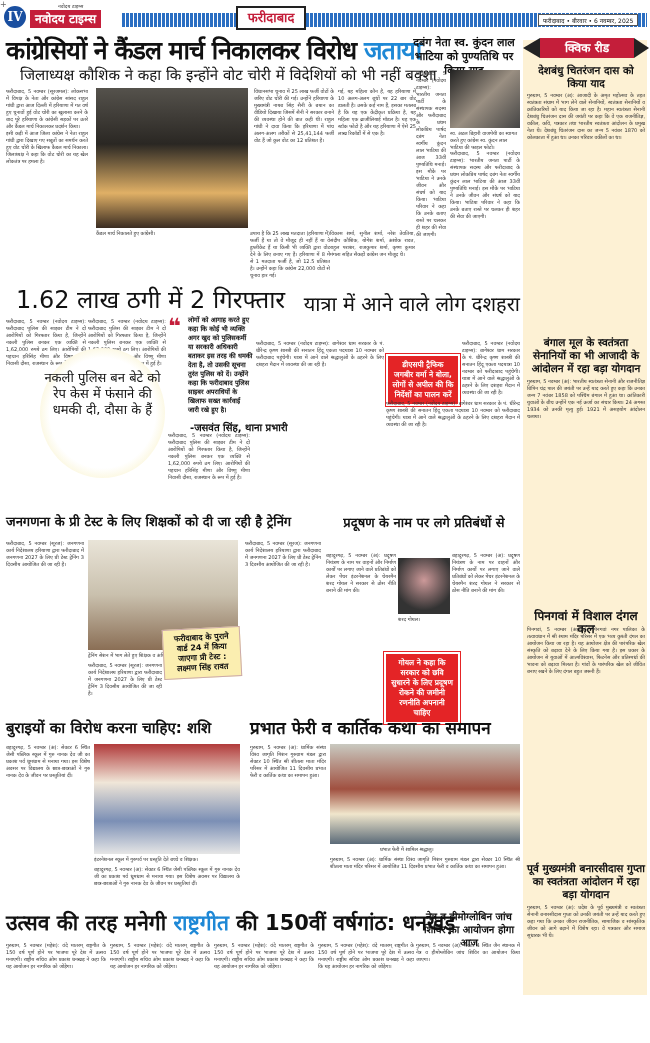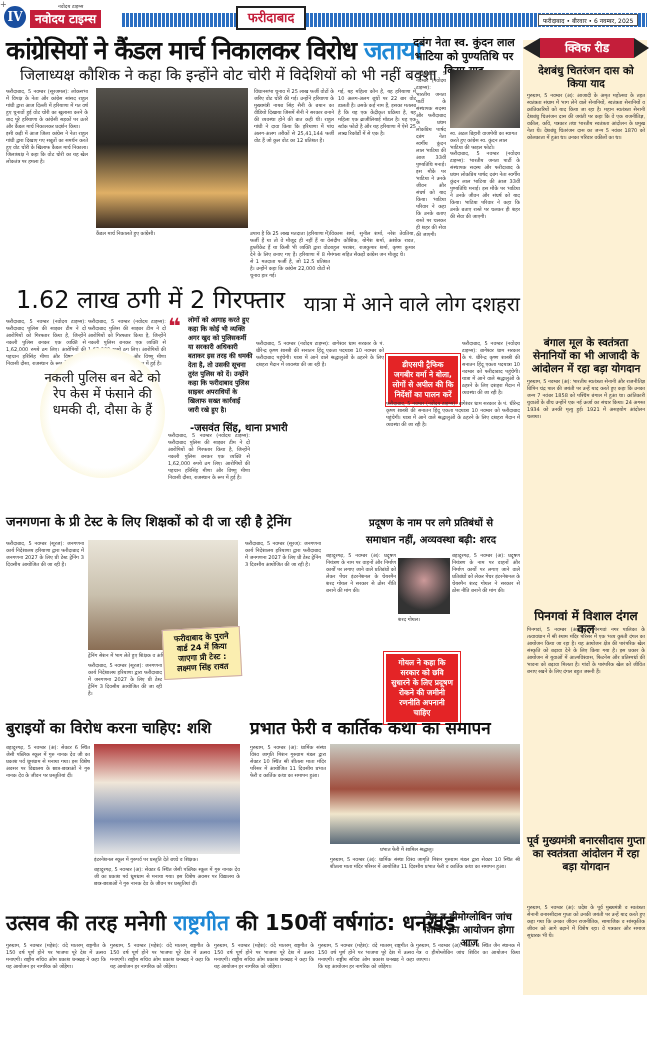--- a/index.html
+++ b/index.html
@@ -93,23 +93,22 @@
 <div class="abs col" style="left:462px;top:340px;width:58px;height:60px">फरीदाबाद, 5 नवम्बर (नवोदय टाइम्स): बागेश्वर धाम सरकार के पं. धीरेन्द्र कृष्ण शास्त्री की सनातन हिंदू एकता पदयात्रा 10 नवम्बर को फरीदाबाद पहुंचेगी। यात्रा में आने वाले श्रद्धालुओं के ठहरने के लिए दशहरा मैदान में व्यवस्था की जा रही है।</div>
 
 <div class="abs h3" style="left:6px;top:512px;font-size:13px">जनगणना के प्री टेस्ट के लिए शिक्षकों को दी जा रही है ट्रेनिंग</div>
 <div class="abs col" style="left:6px;top:540px;width:78px;height:175px">फरीदाबाद, 5 नवम्बर (सूरज): जनगणना कार्य निदेशालय हरियाणा द्वारा फरीदाबाद में जनगणना 2027 के लिए प्री टेस्ट ट्रेनिंग 3 दिवसीय आयोजित की जा रही है।</div>
 <div class="abs photo" style="left:88px;top:540px;width:150px;height:110px;background:linear-gradient(180deg,#e9e4d8 0%,#c9c0ad 50%,#8a6e55 100%)"></div>
 <div class="abs caption" style="left:88px;top:652px;width:150px">ट्रेनिंग सेशन में भाग लेते हुए शिक्षक व अधिकारी।</div>
 <div class="abs col" style="left:88px;top:662px;width:74px;height:55px">फरीदाबाद, 5 नवम्बर (सूरज): जनगणना कार्य निदेशालय हरियाणा द्वारा फरीदाबाद में जनगणना 2027 के लिए प्री टेस्ट ट्रेनिंग 3 दिवसीय आयोजित की जा रही है।</div>
 <div class="abs yellow-box" style="left:163px;top:628px;width:78px">फरीदाबाद के पुराने वार्ड 24 में किया जाएगा प्री टेस्ट : लक्ष्मण सिंह रावत</div>
 <div class="abs col" style="left:245px;top:540px;width:76px;height:175px">फरीदाबाद, 5 नवम्बर (सूरज): जनगणना कार्य निदेशालय हरियाणा द्वारा फरीदाबाद में जनगणना 2027 के लिए प्री टेस्ट ट्रेनिंग 3 दिवसीय आयोजित की जा रही है।</div>
 
-<div class="abs" style="left:333px;top:514px;width:196px;text-align:center;font-size:10px;line-height:17px;font-weight:bold">
+<div class="abs" style="left:326px;top:514px;width:196px;text-align:center;font-size:13px;line-height:17px;font-weight:bold">
   <div>प्रदूषण के नाम पर लगे प्रतिबंधों से</div>
-  <div>समाधान नहीं, अव्यवस्था बढ़ी: शरद</div>
 </div>
 <div class="abs col" style="left:326px;top:552px;width:70px;height:165px">बहादुरगढ़, 5 नवम्बर (अ): प्रदूषण नियंत्रण के नाम पर वाहनों और निर्माण कार्यों पर लगाए जाने वाले प्रतिबंधों को लेकर पेंचर इंटरनेशनल के चेयरमैन शरद गोयल ने सरकार से ठोस नीति बनाने की मांग की।</div>
 <div class="abs photo" style="left:398px;top:558px;width:52px;height:56px;background:radial-gradient(circle at 50% 40%,#c99,#333 70%)"></div>
 <div class="abs caption" style="left:398px;top:616px;width:52px">शरद गोयल।</div>
 <div class="abs red-box" style="left:384px;top:652px;width:76px">गोयल ने कहा कि सरकार को छवि सुधारने के लिए प्रदूषण रोकने की जमीनी रणनीति अपनानी चाहिए</div>
 <div class="abs col" style="left:452px;top:552px;width:68px;height:165px">बहादुरगढ़, 5 नवम्बर (अ): प्रदूषण नियंत्रण के नाम पर वाहनों और निर्माण कार्यों पर लगाए जाने वाले प्रतिबंधों को लेकर पेंचर इंटरनेशनल के चेयरमैन शरद गोयल ने सरकार से ठोस नीति बनाने की मांग की।</div>
 
 <div class="abs h3" style="left:6px;top:718px">बुराइयों का विरोध करना चाहिए: शशि</div>
 <div class="abs col" style="left:6px;top:744px;width:84px;height:150px">बहादुरगढ़, 5 नवम्बर (अ): सेक्टर 6 स्थित जेसी पब्लिक स्कूल में गुरु नानक देव जी का प्रकाश पर्व धूमधाम से मनाया गया। इस विशेष अवसर पर विद्यालय के छात्र-छात्राओं ने गुरु नानक देव के जीवन पर प्रस्तुतियां दीं।</div>
 <div class="abs photo" style="left:94px;top:744px;width:146px;height:110px;background:linear-gradient(180deg,#b13b3b 0%,#f0e6d8 35%,#7b8fb5 70%,#e6e6e6 100%)"></div>
@@ -142,14 +141,14 @@
 
 <div class="abs qr-h" style="left:527px;top:64px;width:118px">देशबंधु चितरंजन दास को किया याद</div>
 <div class="abs col" style="left:527px;top:92px;width:118px;height:240px">गुरुग्राम, 5 नवम्बर (अ): आजादी के अमृत महोत्सव के तहत स्वतंत्रता संग्राम में भाग लेने वाले सेनानियों, स्वतंत्रता सेनानियों व क्रांतिकारियों को याद किया जा रहा है। महान स्वतंत्रता सेनानी देशबंधु चितरंजन दास की जयंती पर कहा कि वे एक राजनीतिज्ञ, वकील, कवि, पत्रकार तथा भारतीय स्वतंत्रता आंदोलन के प्रमुख नेता थे। देशबंधु चितरंजन दास का जन्म 5 नवंबर 1870 को कोलकाता में हुआ था। उनका परिवार वकीलों का था।</div>
 
 <div class="abs qr-h" style="left:527px;top:336px;width:118px">बंगाल मूल के स्वतंत्रता सेनानियों का भी आजादी के आंदोलन में रहा बड़ा योगदान</div>
 <div class="abs col" style="left:527px;top:378px;width:118px;height:230px">गुरुग्राम, 5 नवम्बर (अ): भारतीय स्वतंत्रता सेनानी और राजनीतिज्ञ बिपिन चंद्र पाल की जयंती पर उन्हें याद करते हुए कहा कि उनका जन्म 7 नवंबर 1858 को पश्चिम बंगाल में हुआ था। क्रांतिकारी युवाओं के बीच उन्होंने एक नई ऊर्जा का संचार किया। 24 अगस्त 1934 को उनकी मृत्यु हुई। 1921 में असहयोग आंदोलन चलाया।</div>
 
 <div class="abs qr-h" style="left:527px;top:610px;width:118px;font-size:12px">पिनगवां में विशाल दंगल कल</div>
 <div class="abs col" style="left:527px;top:626px;width:118px;height:234px">पिनगवां, 5 नवम्बर (अहमद): पिनगवां नगर पालिका के तत्वावधान में श्री श्याम मंदिर परिसर में एक भव्य कुश्ती दंगल का आयोजन किया जा रहा है। यह आयोजन क्षेत्र की पारंपरिक खेल संस्कृति को बढ़ावा देने के लिए किया गया है। इस प्रकार के आयोजन से युवाओं में आत्मविश्वास, फिटनेस और प्रतिस्पर्धा की भावना को बढ़ावा मिलता है। गांवों के पारंपरिक खेल को जीवित बनाए रखने के लिए दंगल बहुत जरूरी हैं।</div>
 
-<div class="abs qr-h" style="left:527px;top:834px;width:118px">पूर्व मुख्यमंत्री बनारसीदास गुप्ता का स्वतंत्रता आंदोलन में रहा बड़ा योगदान</div>
+<div class="abs qr-h" style="left:527px;top:862px;width:118px">पूर्व मुख्यमंत्री बनारसीदास गुप्ता का स्वतंत्रता आंदोलन में रहा बड़ा योगदान</div>
 <div class="abs col" style="left:527px;top:904px;width:118px;height:136px">गुरुग्राम, 5 नवम्बर (अ): प्रदेश के पूर्व मुख्यमंत्री व स्वतंत्रता सेनानी बनारसीदास गुप्ता को उनकी जयंती पर उन्हें याद करते हुए कहा गया कि उनका जीवन राजनीतिक, सामाजिक व सांस्कृतिक जीवन को आगे बढ़ाने में विशेष रहा। वे पत्रकार और समाज सुधारक भी थे।</div>
 
 </body></html>

